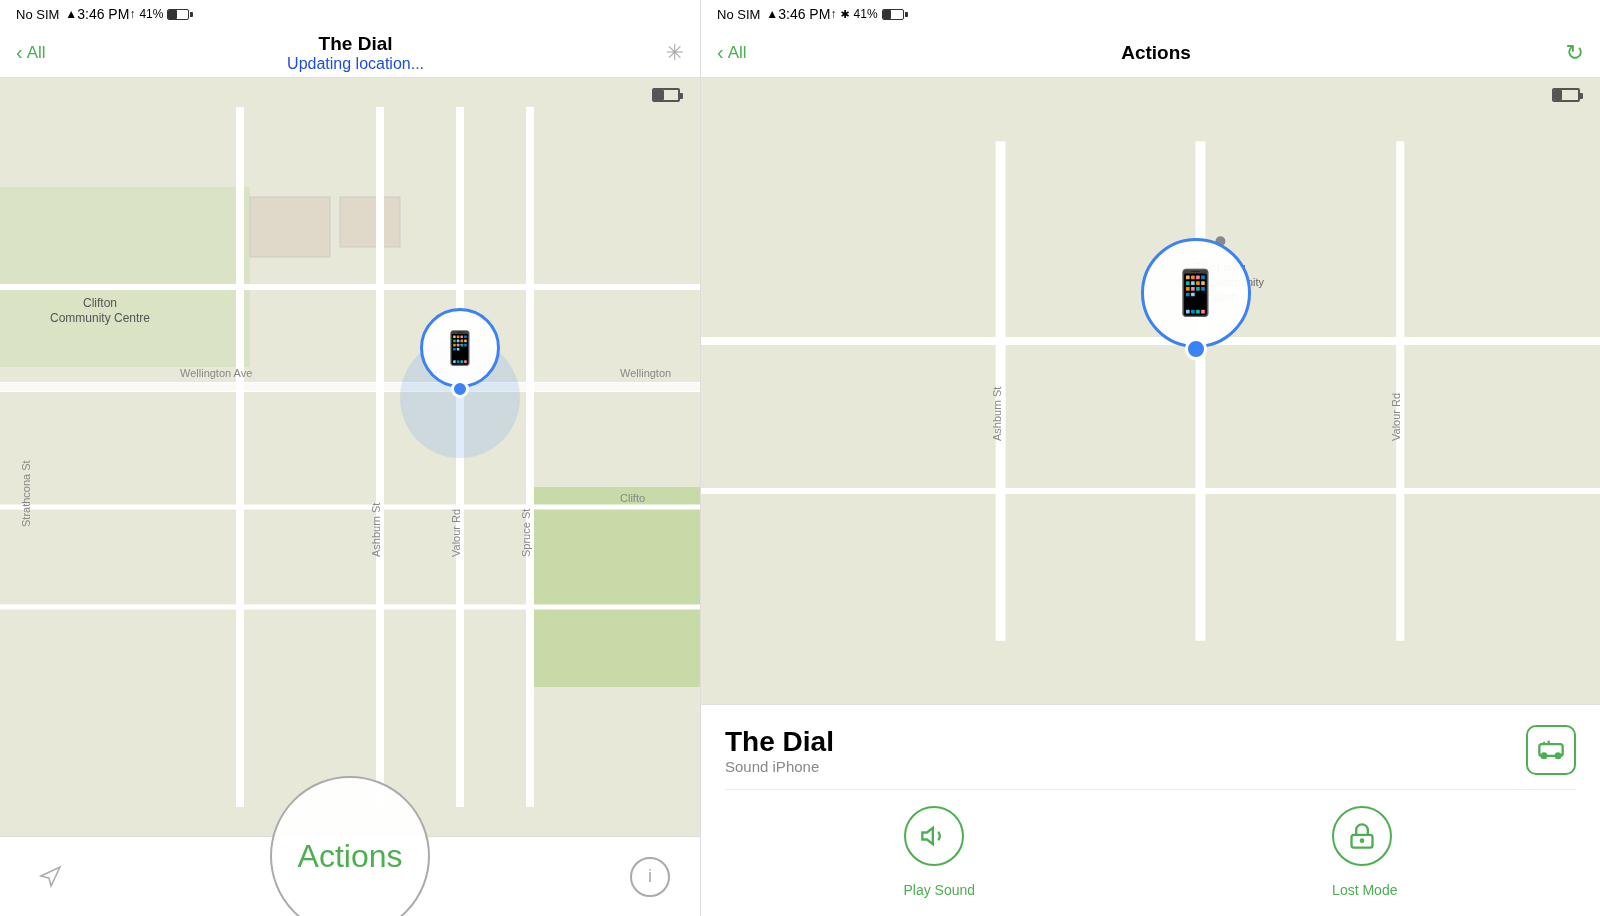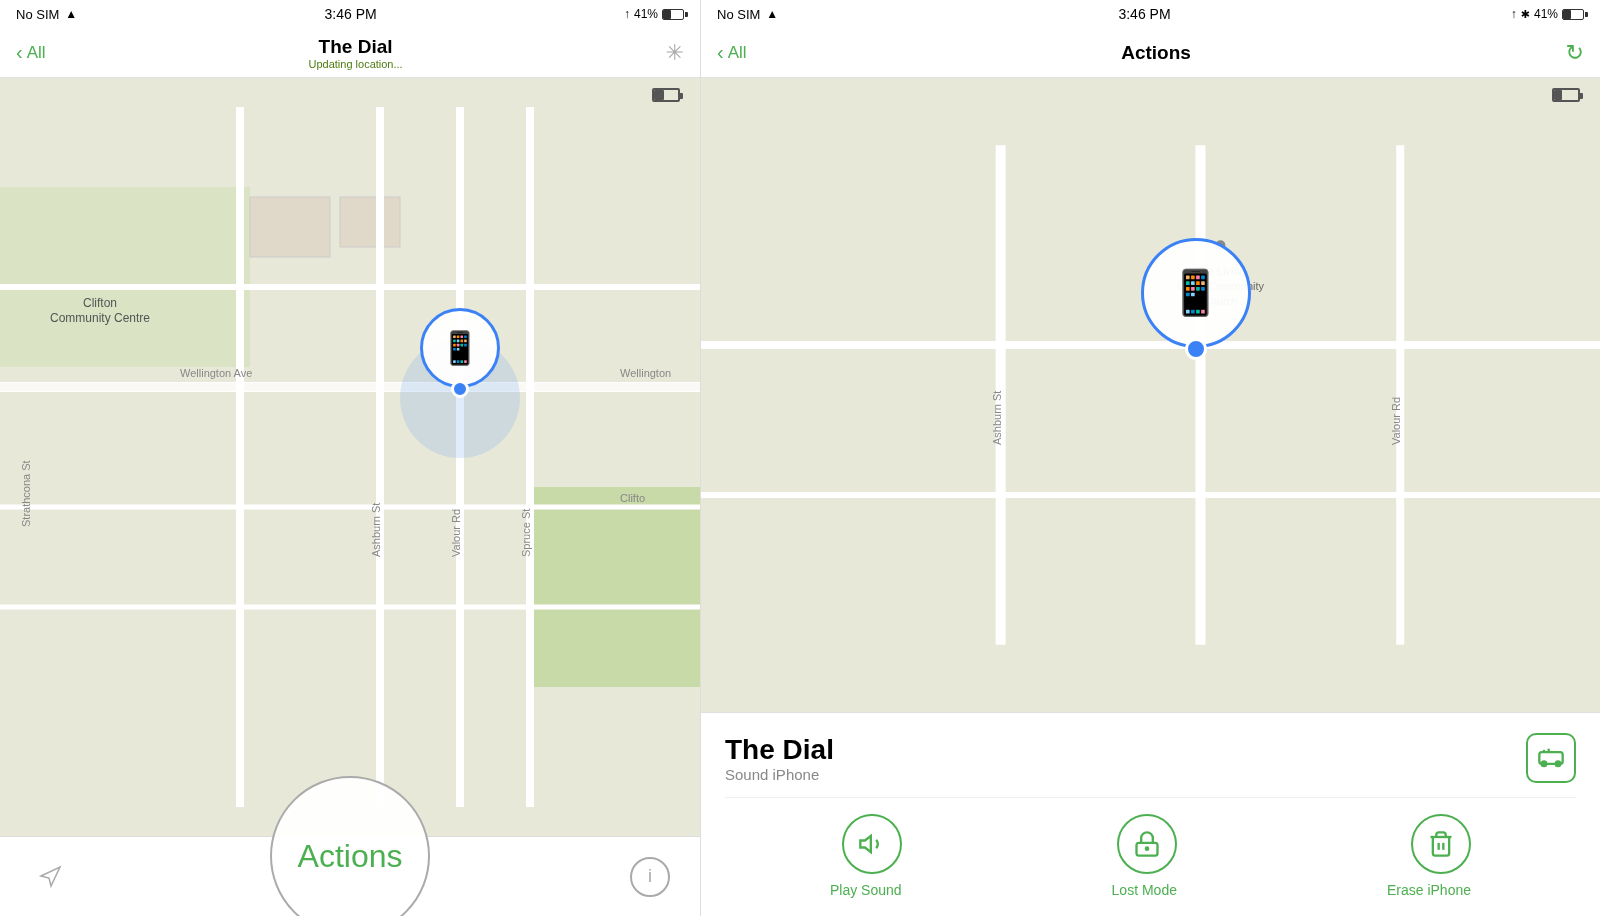--- a/index.html
+++ b/index.html
@@ -35,21 +35,21 @@
       overflow: hidden;
       border-left: 1px solid #ddd;
     }
 
     
     .status-bar {
       height: 28px;
       background: #fff;
       display: flex;
       align-items: center;
-      justify-content: space-between;
+      justify-content: flex-start;
       padding: 0 16px;
       font-size: 13px;
       font-weight: 500;
       z-index: 10;
       flex-shrink: 0;
     }
     .status-bar .left-status { display: flex; align-items: center; gap: 6px; }
     .status-bar .center-time { font-weight: 400; font-size: 14px; }
     .status-bar .right-status { display: flex; align-items: center; gap: 4px; font-size: 12px; }
     .battery-icon {
@@ -238,22 +238,22 @@
       display: flex;
       justify-content: space-around;
       padding: 16px 0 8px;
       border-top: 1px solid #eee;
       margin-top: 14px;
     }
 
     .action-btn {
       display: flex;
       flex-direction: column;
-      align-items: flex-end;
-      gap: 8px;
+      align-items: flex-start;
+      gap: 16px;
       cursor: pointer;
     }
 
     .action-btn-icon {
       width: 60px; height: 60px;
       border-radius: 50%;
       border: 2px solid #4CAF50;
       display: flex; align-items: center; justify-content: center;
       font-size: 26px;
       color: #4CAF50;
@@ -285,21 +285,21 @@
     </div>
   </div>
 
   <div class="nav-bar">
     <div class="back-btn">
       <span class="chevron">‹</span>
       <span>All</span>
     </div>
     <div class="nav-center">
       <span class="title">The Dial</span>
-      <span style="font-size:11px;color:#4d7c0f;">Updating location...</span>
+      <span style="font-size:16px;color:#1d4ed8;">Updating location...</span>
     </div>
     <div class="spin-icon" style="color:#aaa;font-size:22px;">✳</div>
   </div>
 
   <div class="map-area">
     <svg class="map-svg" viewBox="0 0 700 700">
 
       <rect width="700" height="700" fill="#e8e8d8"></rect>
 
       <rect x="0" y="80" width="250" height="180" fill="#d0e0b8" opacity="0.6"></rect>
@@ -464,26 +464,15 @@
         <div class="action-btn-icon">
           <svg width="28" height="28" viewBox="0 0 24 24" fill="none" stroke="#4CAF50" stroke-width="2">
             <rect x="3" y="11" width="18" height="11" rx="2" ry="2"></rect>
             <path d="M7 11V7a5 5 0 0 1 10 0v4"></path>
             <circle cx="12" cy="16" r="1" fill="#4CAF50"></circle>
           </svg>
         </div>
         <span class="action-btn-label">Lost Mode</span>
       </div>
 
-      <div class="action-btn">
-        <div class="action-btn-icon">
-          <svg width="28" height="28" viewBox="0 0 24 24" fill="none" stroke="#4CAF50" stroke-width="2">
-            <polyline points="3,6 5,6 21,6"></polyline>
-            <path d="M19 6v14a2 2 0 0 1-2 2H7a2 2 0 0 1-2-2V6m3 0V4a2 2 0 0 1 2-2h4a2 2 0 0 1 2 2v2"></path>
-            <line x1="10" y1="11" x2="10" y2="17"></line>
-            <line x1="14" y1="11" x2="14" y2="17"></line>
-          </svg>
-        </div>
-        <span class="action-btn-label">Erase iPhone</span>
-      </div>
     </div>
   </div>
 </div>
 
 </body></html>

